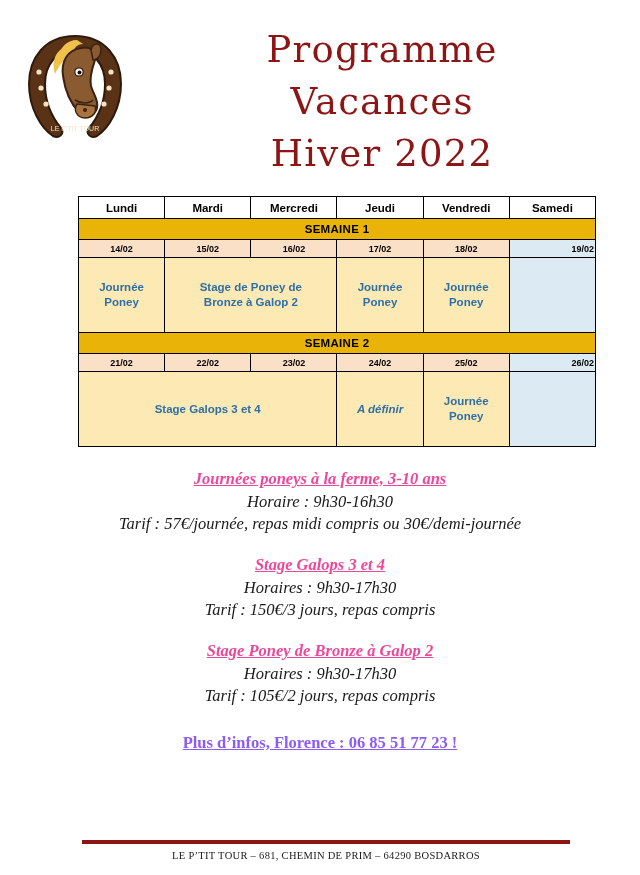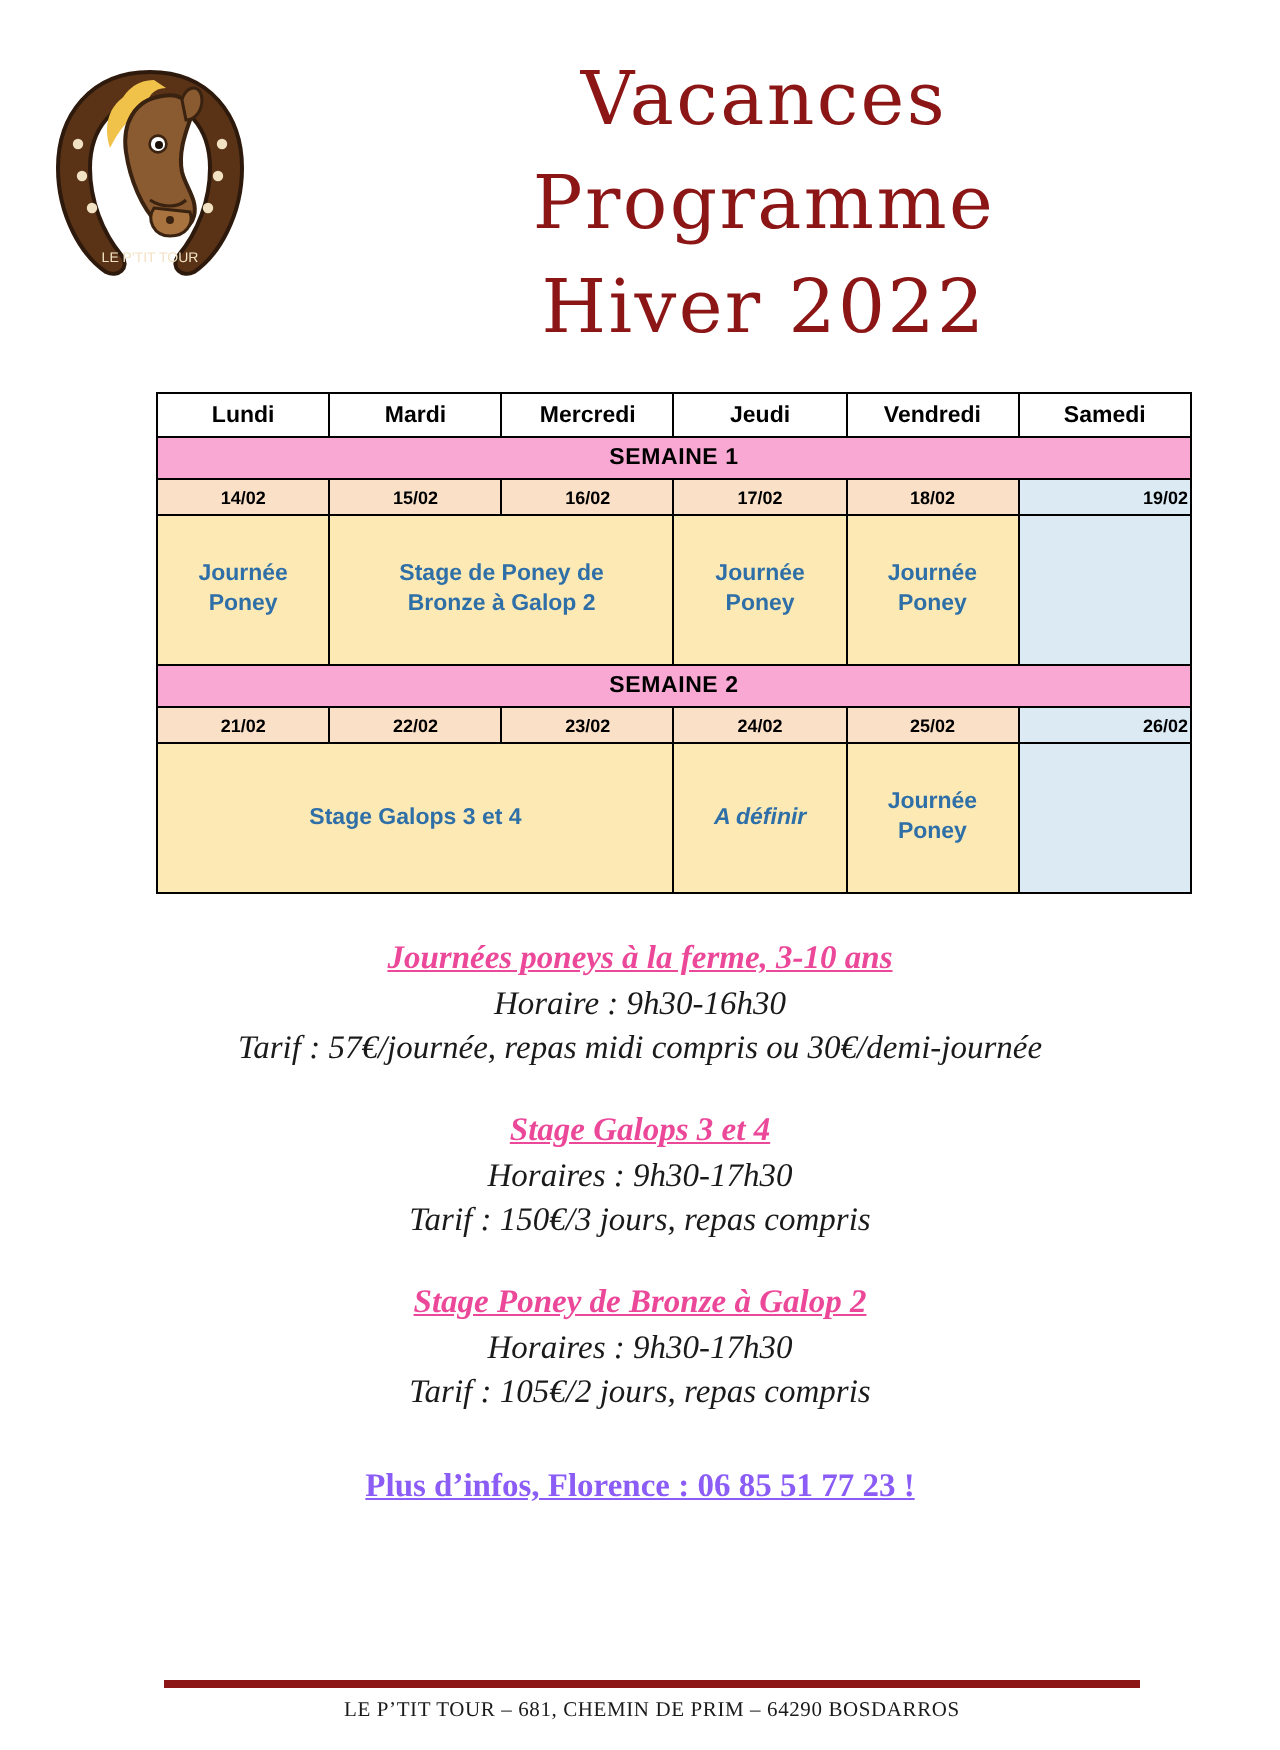--- a/index.html
+++ b/index.html
@@ -70,21 +70,21 @@
     font-family: "Liberation Sans", sans-serif;
   }
   th.dayhead {
     font-size: 11.5px;
     font-weight: bold;
     height: 19px;
     background: #ffffff;
     padding: 1px 0;
   }
   td.weekband {
-    background: #f9a8d4;
+    background: #eab308;
     font-size: 11.5px;
     font-weight: bold;
     height: 18px;
     letter-spacing: 0.3px;
   }
   td.datecell {
     background: #fbe0c8;
     font-size: 9px;
     font-weight: bold;
     height: 15px;
@@ -192,22 +192,22 @@
 
         <circle cx="70" cy="80" r="2" fill="#3a2211"></circle>
         <path d="M60 70 C66 74 74 74 78 70" fill="none" stroke="#3a2211" stroke-width="1.6"></path>
 
         <text x="60" y="101" text-anchor="middle" font-family="Liberation Sans, sans-serif" font-size="7" fill="#f2e2c4">LE P'TIT TOUR</text>
       </svg>
     </div>
   </div>
 
   <div class="title-block">
+    <div class="title-line">Programme</div>
     <div class="title-line">Vacances</div>
-    <div class="title-line">Programme</div>
     <div class="title-line">Hiver 2022</div>
   </div>
 </div>
 
 <div class="table-wrap">
   <table class="sched">
     <thead>
       <tr>
         <th class="dayhead">Lundi</th>
         <th class="dayhead">Mardi</th>

